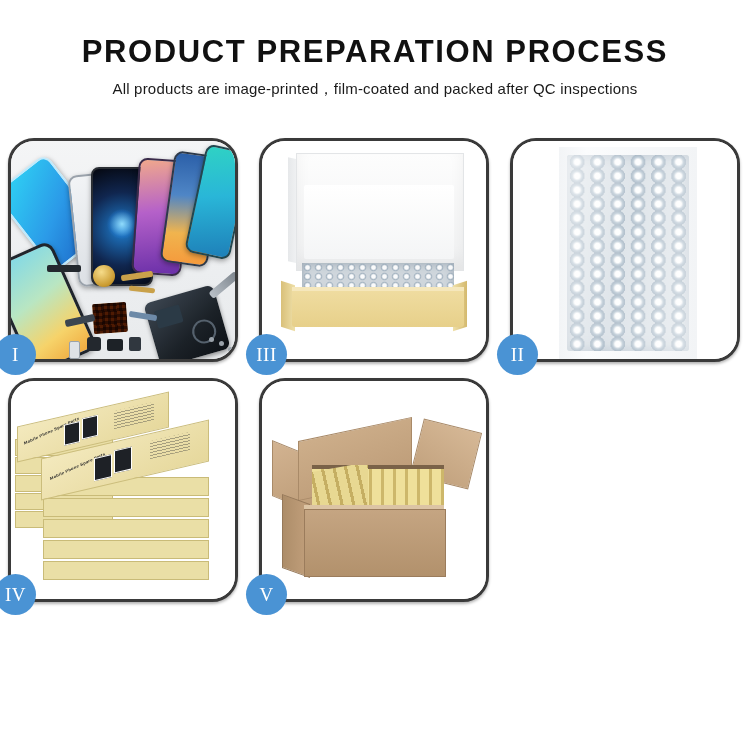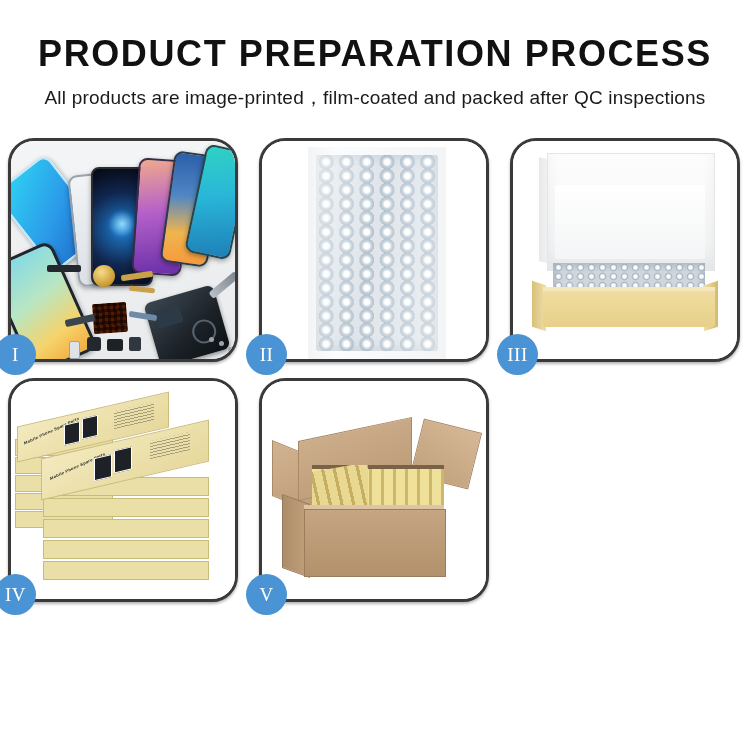--- a/index.html
+++ b/index.html
@@ -6,26 +6,26 @@
   body{
     width:750px;height:750px;background:#ffffff;
     font-family:"Liberation Sans",sans-serif;
     overflow:hidden;position:relative;
   }
   .page{width:750px;height:750px;position:relative;}
 
   
   .header{position:absolute;left:0;top:0;width:750px;text-align:center;}
   .title{
-    font-size:36px;font-weight:700;color:#111111;
+    font-size:31px;font-weight:700;color:#111111;
     letter-spacing:1.6px;margin-top:36px;line-height:1;
     white-space:nowrap;
   }
   .subtitle{
-    font-size:19px;font-weight:400;color:#1a1a1a;
+    font-size:15px;font-weight:400;color:#1a1a1a;
     margin-top:13px;letter-spacing:.2px;white-space:nowrap;
   }
 
   
   .grid{position:absolute;left:8px;top:138px;width:734px;}
   .row{display:flex;gap:21px;margin-bottom:16px;}
   .panel{
     position:relative;width:230px;height:224px;
     border:3.5px solid #3a3a3a;border-radius:26px;
     background:#ffffff;box-sizing:border-box;
@@ -239,40 +239,40 @@
           <div class="screws">
             <span style="left:0;top:0"></span>
               <span style="left:10px;top:4px"></span>
               <span style="left:19px;top:10px"></span>
           </div>
         </div>
         <div class="badge">I</div>
       </div>
 
       <div class="panel">
-        <div class="scene p2">
-          <div class="wrapbg"></div>
-          <div class="bubbles"></div>
-        </div>
-        <div class="badge">II</div>
-      </div>
-
-      <div class="panel">
         <div class="scene p3">
           <div class="lid-l"></div>
           <div class="lid-r"></div>
           <div class="lid"></div>
           <div class="foam"></div>
           <div class="inner"></div>
           <div class="box3-lsd"></div>
           <div class="box3-rsd"></div>
           <div class="box3-lip"></div>
           <div class="box3-front"></div>
         </div>
         <div class="badge">III</div>
+      </div>
+
+      <div class="panel">
+        <div class="scene p2">
+          <div class="wrapbg"></div>
+          <div class="bubbles"></div>
+        </div>
+        <div class="badge">II</div>
       </div>
     </div>
 
     <div class="row">
 
       <div class="panel">
         <div class="scene p4">
 
           <div class="sbox" style="left:4px;top:58px;width:96px;height:15px;"></div>
           <div class="sbox" style="left:4px;top:76px;width:96px;height:15px;"></div>

